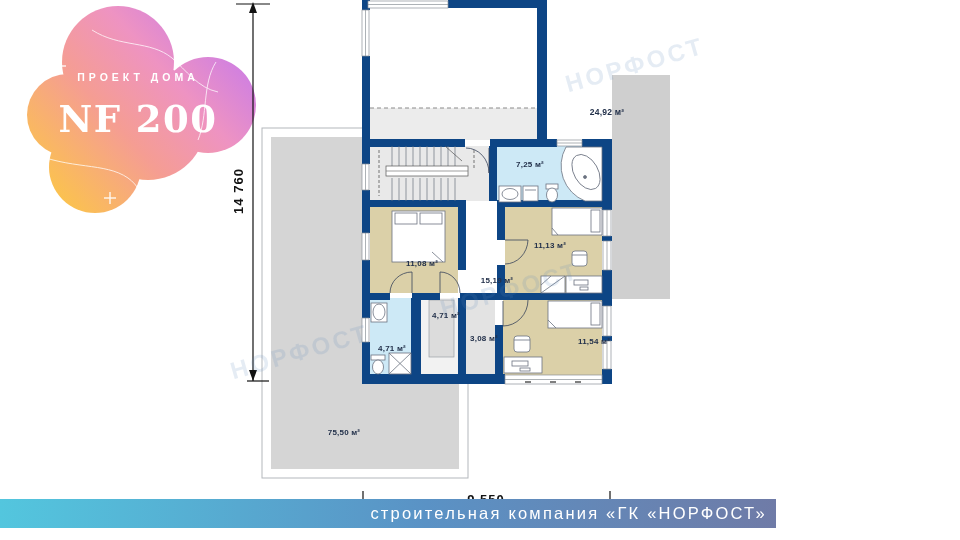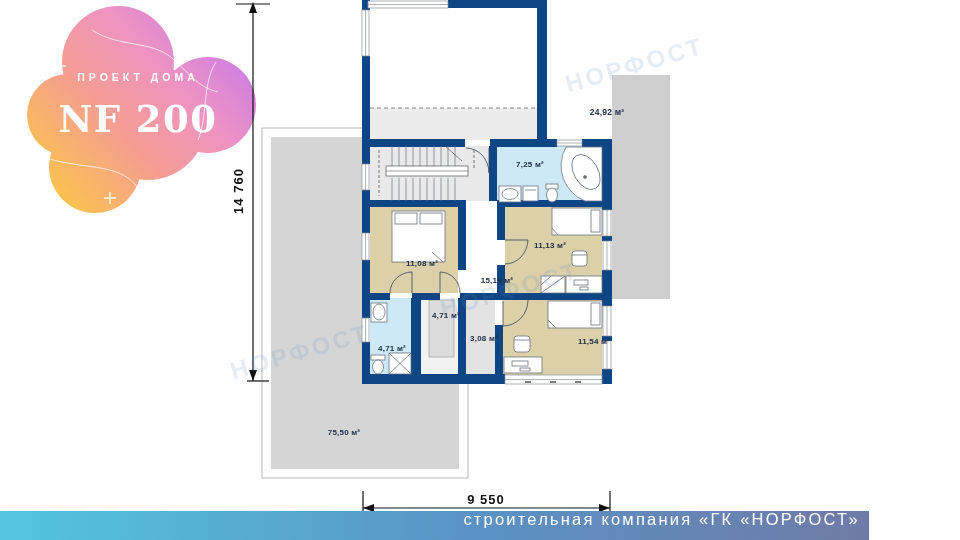--- a/index.html
+++ b/index.html
@@ -14,23 +14,23 @@
   .dimlab{position:absolute;transform:translate(-50%,-50%);white-space:nowrap;
           font:600 13px/1 "Liberation Sans",sans-serif;color:#121212;letter-spacing:1px;}
   .dimlab.vert{transform:translate(-50%,-50%) rotate(-90deg);}
   .logo-sub{position:absolute;transform:translate(-50%,-50%);color:#fff;
             font:600 10.5px/1 "Liberation Sans",sans-serif;letter-spacing:4px;white-space:nowrap;}
   .logo-title{position:absolute;transform:translate(-50%,-50%);color:#fff;
               font:700 37px/1 "DejaVu Serif",serif;letter-spacing:1.5px;white-space:nowrap;}
   .wm{position:absolute;transform:translate(-50%,-50%) rotate(-16deg);
       font:700 24px/1 "Liberation Sans",sans-serif;letter-spacing:3px;
       color:rgba(95,135,185,.16);white-space:nowrap;pointer-events:none;}
-  .footer{position:absolute;left:0;bottom:0;width:869px;height:29px;
+  .footer{position:absolute;left:0;bottom:12px;width:776px;height:29px;
           background:linear-gradient(90deg,var(--footer_left) 0%,var(--footer_mid) 55%,var(--footer_right) 100%);
-          display:flex;align-items:flex-start;justify-content:flex-end;padding-right:9px;}
+          display:flex;align-items:center;justify-content:flex-end;padding-right:9px;}
   .footer span{color:#fff;font:400 16.5px/1 "Liberation Sans",sans-serif;letter-spacing:2.2px;white-space:nowrap;}
 </style>
 </head>
 <body>
 
 <div class="stage">
 
   <svg width="960" height="540" viewBox="0 0 960 540">
     <defs>
       <linearGradient id="logoGrad" gradientUnits="userSpaceOnUse" x1="45" y1="205" x2="235" y2="35">

